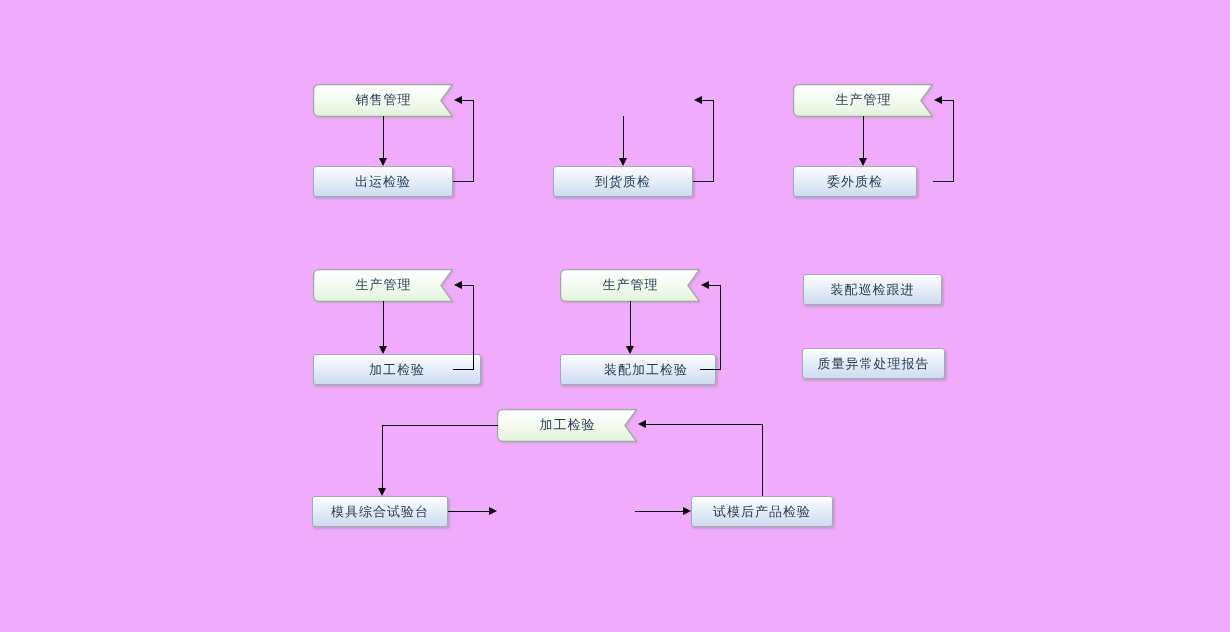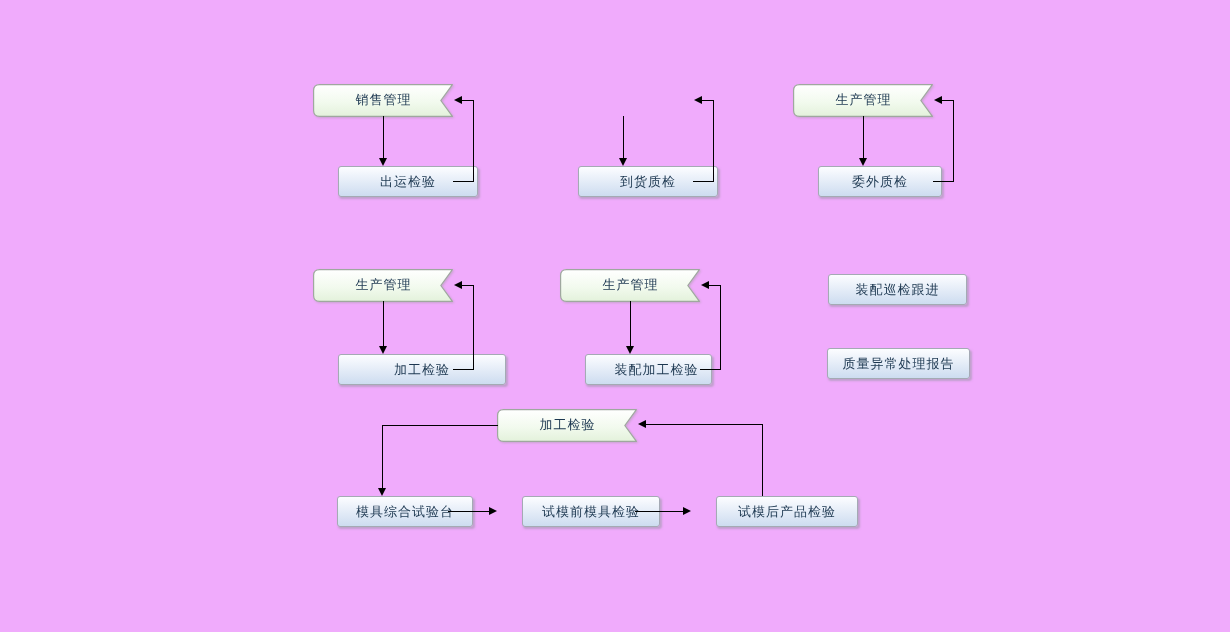--- a/index.html
+++ b/index.html
@@ -14,21 +14,21 @@
     position:absolute;left:0;right:0;top:0;bottom:2px;display:flex;align-items:center;justify-content:center;
     font-size:13px;letter-spacing:1px;color:#1c3750;white-space:nowrap;
   }
   
   .box{
     position:absolute;height:31px;box-sizing:border-box;
     background:linear-gradient(#fcfdff,#cddcf0);
     border:1px solid #a4aab4;border-radius:3px;
     box-shadow:1.5px 2px 2px rgba(145,150,160,.5);
     display:flex;align-items:center;justify-content:center;
-    font-size:13px;letter-spacing:1px;color:#1c3750;white-space:nowrap;cursor:default;margin-left:25px;
+    font-size:13px;letter-spacing:1px;color:#1c3750;white-space:nowrap;cursor:default;
   }
   
   .hline,.vline{position:absolute;background:#000000;}
   .hline{height:1px;}
   .vline{width:1px;}
   .arr{position:absolute;width:0;height:0;}
   .arr.down{border-left:4px solid transparent;border-right:4px solid transparent;border-top:8px solid #000;}
   .arr.left{border-top:4px solid transparent;border-bottom:4px solid transparent;border-right:8px solid #000;}
   .arr.right{border-top:4px solid transparent;border-bottom:4px solid transparent;border-left:8px solid #000;}
 </style>
@@ -98,21 +98,21 @@
   <div class="arr left" style="left:454px;top:281px;"></div>
 
   <div class="banner" style="left:560px;top:269px;">
     <svg width="141" height="34" viewBox="0 0 141 34">
       <path d="M6.5,0.6 L139.4,0.6 L127.8,16.5 L139.4,32.4 L6.5,32.4 Q0.6,32.4 0.6,26.5 L0.6,6.5 Q0.6,0.6 6.5,0.6 Z" fill="url(#gGreen)" stroke="#9fa89f" stroke-width="1.2" stroke-linejoin="round"></path>
     </svg>
     <div class="lbl">生产管理</div>
   </div>
   <div class="vline" style="left:630px;top:301px;height:45px;"></div>
   <div class="arr down" style="left:626px;top:346px;"></div>
-  <div class="box" style="left:560px;top:354px;width:127px;padding-left:16px;">装配加工检验</div>
+  <div class="box" style="left:560px;top:354px;width:156px;padding-left:16px;">装配加工检验</div>
   <div class="hline" style="left:700px;top:369px;width:21px;"></div>
   <div class="vline" style="left:720px;top:285px;height:85px;"></div>
   <div class="hline" style="left:709px;top:285px;width:12px;"></div>
   <div class="arr left" style="left:701px;top:281px;"></div>
 
   <div class="box" style="left:802px;top:348px;width:143px;">质量异常处理报告</div>
   <div class="box" style="left:803px;top:274px;width:139px;">装配巡检跟进</div>
 
   <div class="banner" style="left:497px;top:409px;">
     <svg width="141" height="34" viewBox="0 0 141 34">
@@ -122,21 +122,20 @@
   </div>
 
   <div class="hline" style="left:382px;top:425px;width:116px;"></div>
   <div class="vline" style="left:382px;top:425px;height:63px;"></div>
   <div class="arr down" style="left:378px;top:488px;"></div>
 
   <div class="box" style="left:312px;top:496px;width:136px;">模具综合试验台</div>
   <div class="hline" style="left:448px;top:511px;width:41px;"></div>
   <div class="arr right" style="left:489px;top:507px;"></div>
 
-  <div class="box" style="left:497px;top:496px;width:138px;">试模前模具检验</div>
   <div class="hline" style="left:635px;top:511px;width:48px;"></div>
   <div class="arr right" style="left:683px;top:507px;"></div>
 
   <div class="box" style="left:691px;top:496px;width:142px;">试模后产品检验</div>
 
   <div class="vline" style="left:762px;top:424px;height:72px;"></div>
   <div class="hline" style="left:646px;top:424px;width:117px;"></div>
   <div class="arr left" style="left:638px;top:420px;"></div>
 
 </div>

